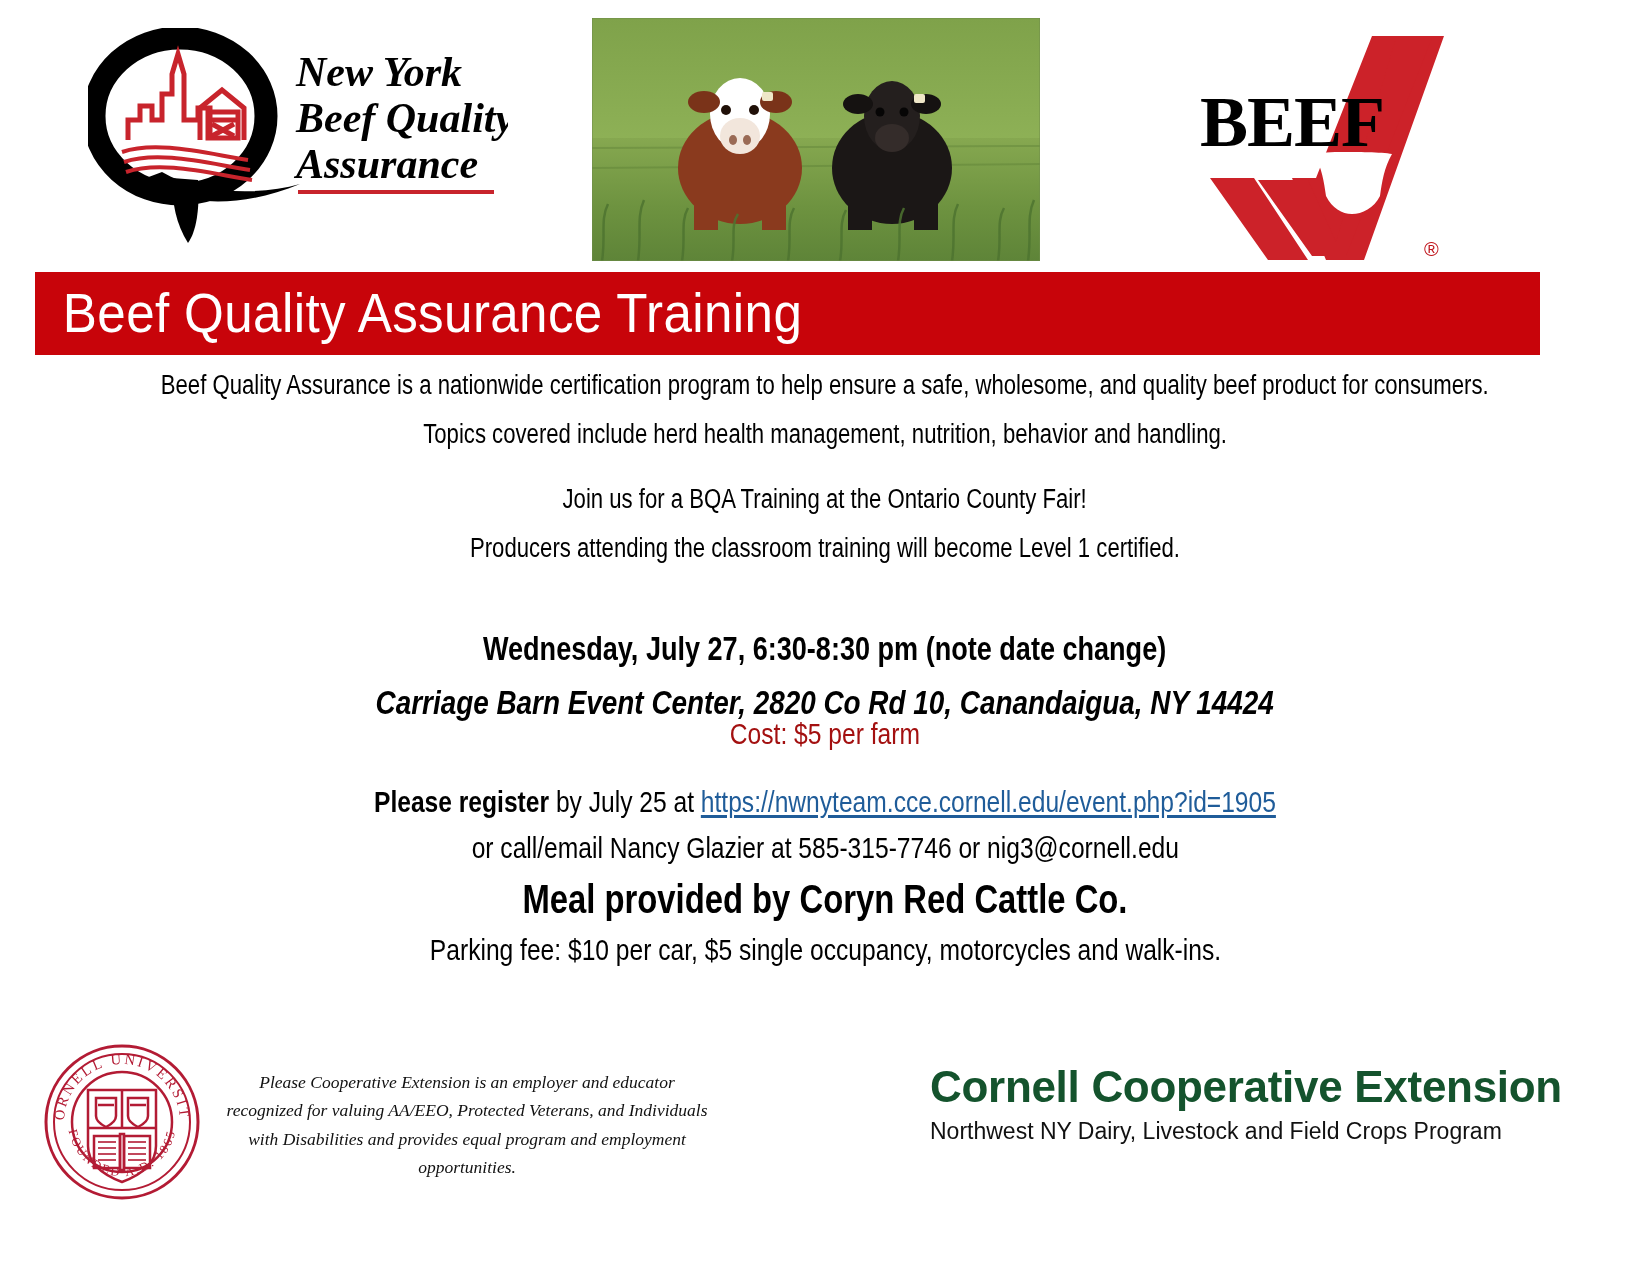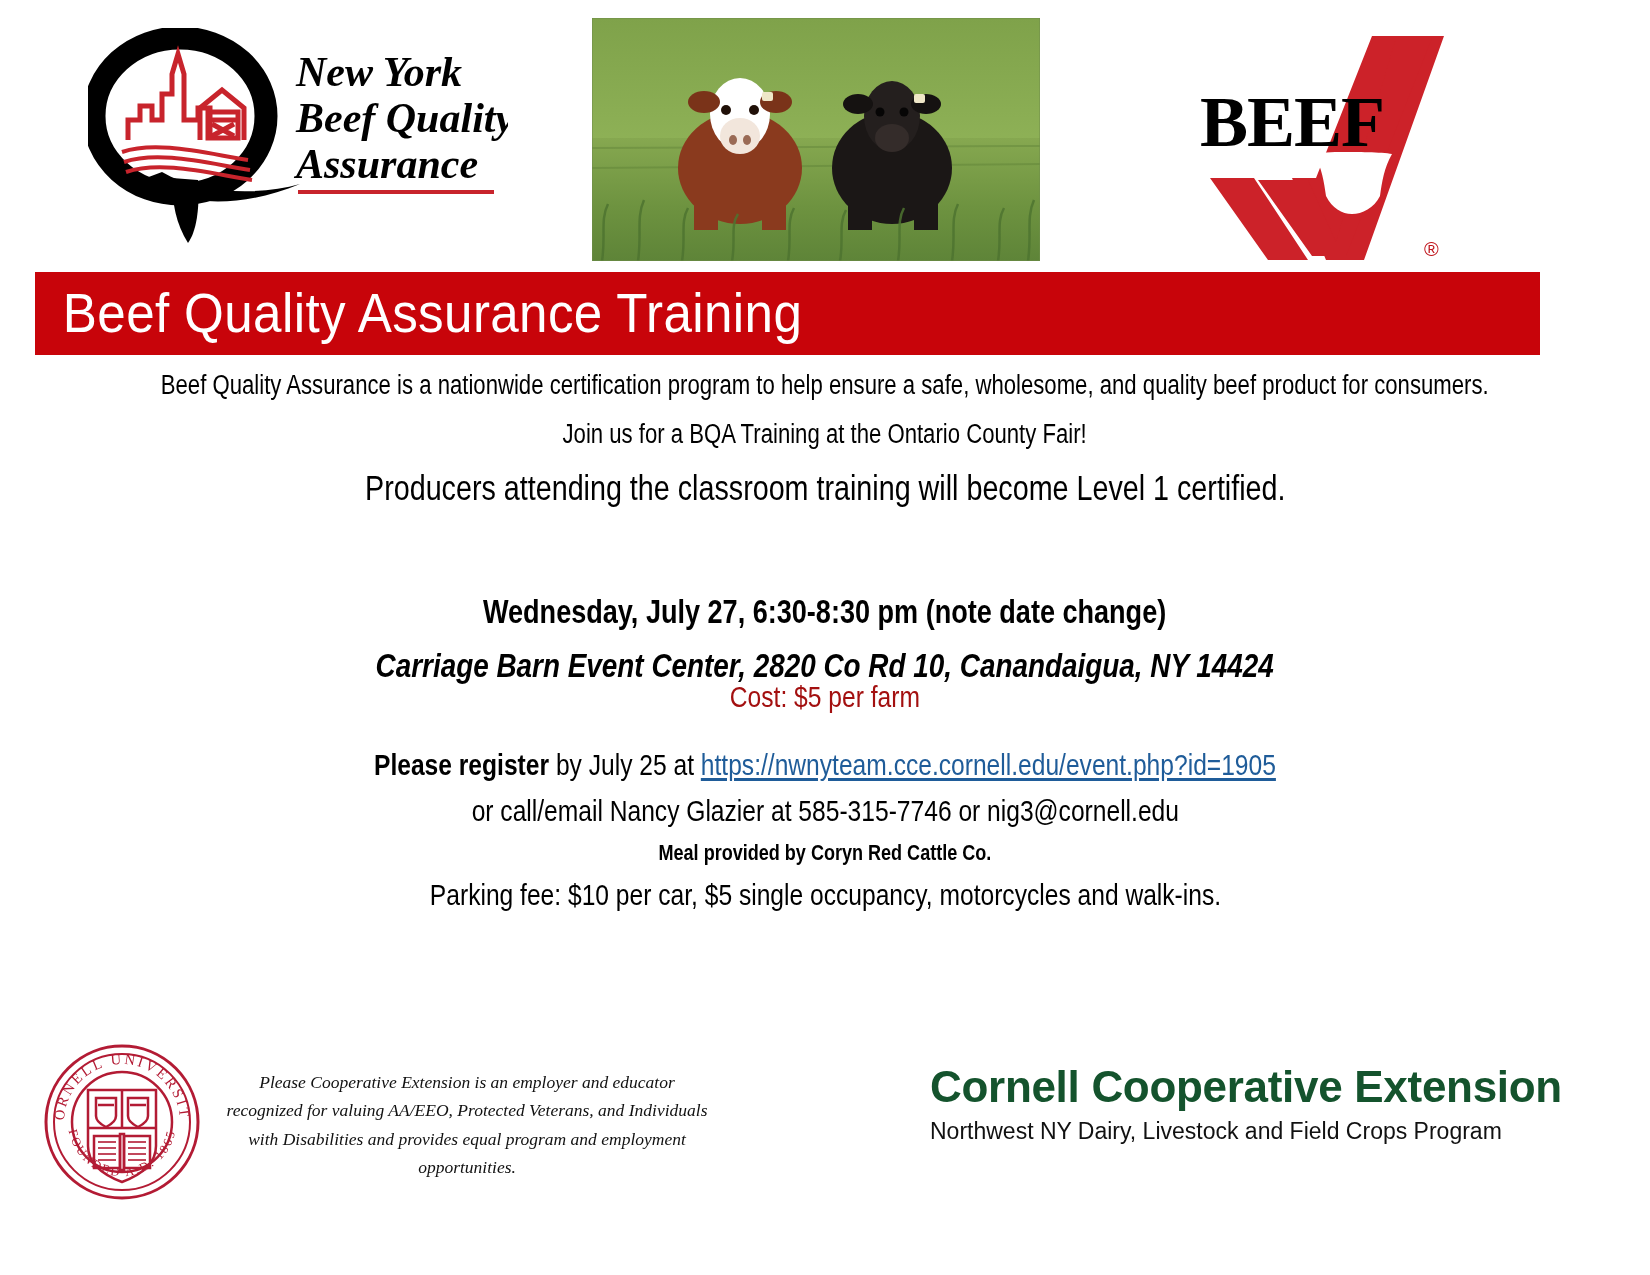--- a/index.html
+++ b/index.html
@@ -94,29 +94,29 @@
   }
   .narrow {
     display: inline-block;
     transform: scaleX(0.82);
     transform-origin: center;
   }
 
   .p-intro1 { font-size: 27px; margin-bottom: 22px; }
   .p-intro2 { font-size: 27px; margin-bottom: 38px; }
   .p-join   { font-size: 27px; margin-bottom: 22px; text-decoration: underline; }
-  .p-level  { font-size: 35px; margin-bottom: 90px; }
+  .p-level  { font-size: 27px; margin-bottom: 70px; }
 
   .p-date   { font-size: 33px; font-weight: bold; margin-bottom: 20px; }
   .p-venue  { font-size: 34px; font-weight: bold; margin-bottom: 0; font-style: italic; }
   .p-cost   { font-size: 30px; color: #A31010; margin-bottom: 38px; }
 
   .p-register { font-size: 30px; margin-bottom: 16px; }
   .p-contact  { font-size: 30px; margin-bottom: 16px; }
-  .p-meal     { font-size: 22px; font-weight: bold; margin-bottom: 16px; }
+  .p-meal     { font-size: 40px; font-weight: bold; margin-bottom: 16px; }
   .p-parking  { font-size: 30px; }
 
   .bold { font-weight: bold; }
   .link {
     color: #1F5C99;
     text-decoration: underline;
     text-underline-offset: 3px;
   }
 
   
@@ -299,20 +299,23 @@
 <div class="title-banner">
   <span class="title-text">Beef Quality Assurance Training</span>
 </div>
 
 <div class="body-copy">
 
   <div class="line p-intro1">
     <span class="narrow">Beef Quality Assurance is a nationwide certification program to help ensure a safe, wholesome, and quality beef product for consumers.</span>
   </div>
 
+  <div class="line p-intro2">
+    <span class="narrow">Topics covered include herd health management, nutrition, behavior and handling.</span>
+  </div>
 
   <div class="line p-join">
     <span class="narrow">Join us for a BQA Training at the Ontario County Fair!</span>
   </div>
 
   <div class="line p-level">
     <span class="narrow">Producers attending the classroom training will become Level 1 certified.</span>
   </div>
 
   <div class="line p-date">

